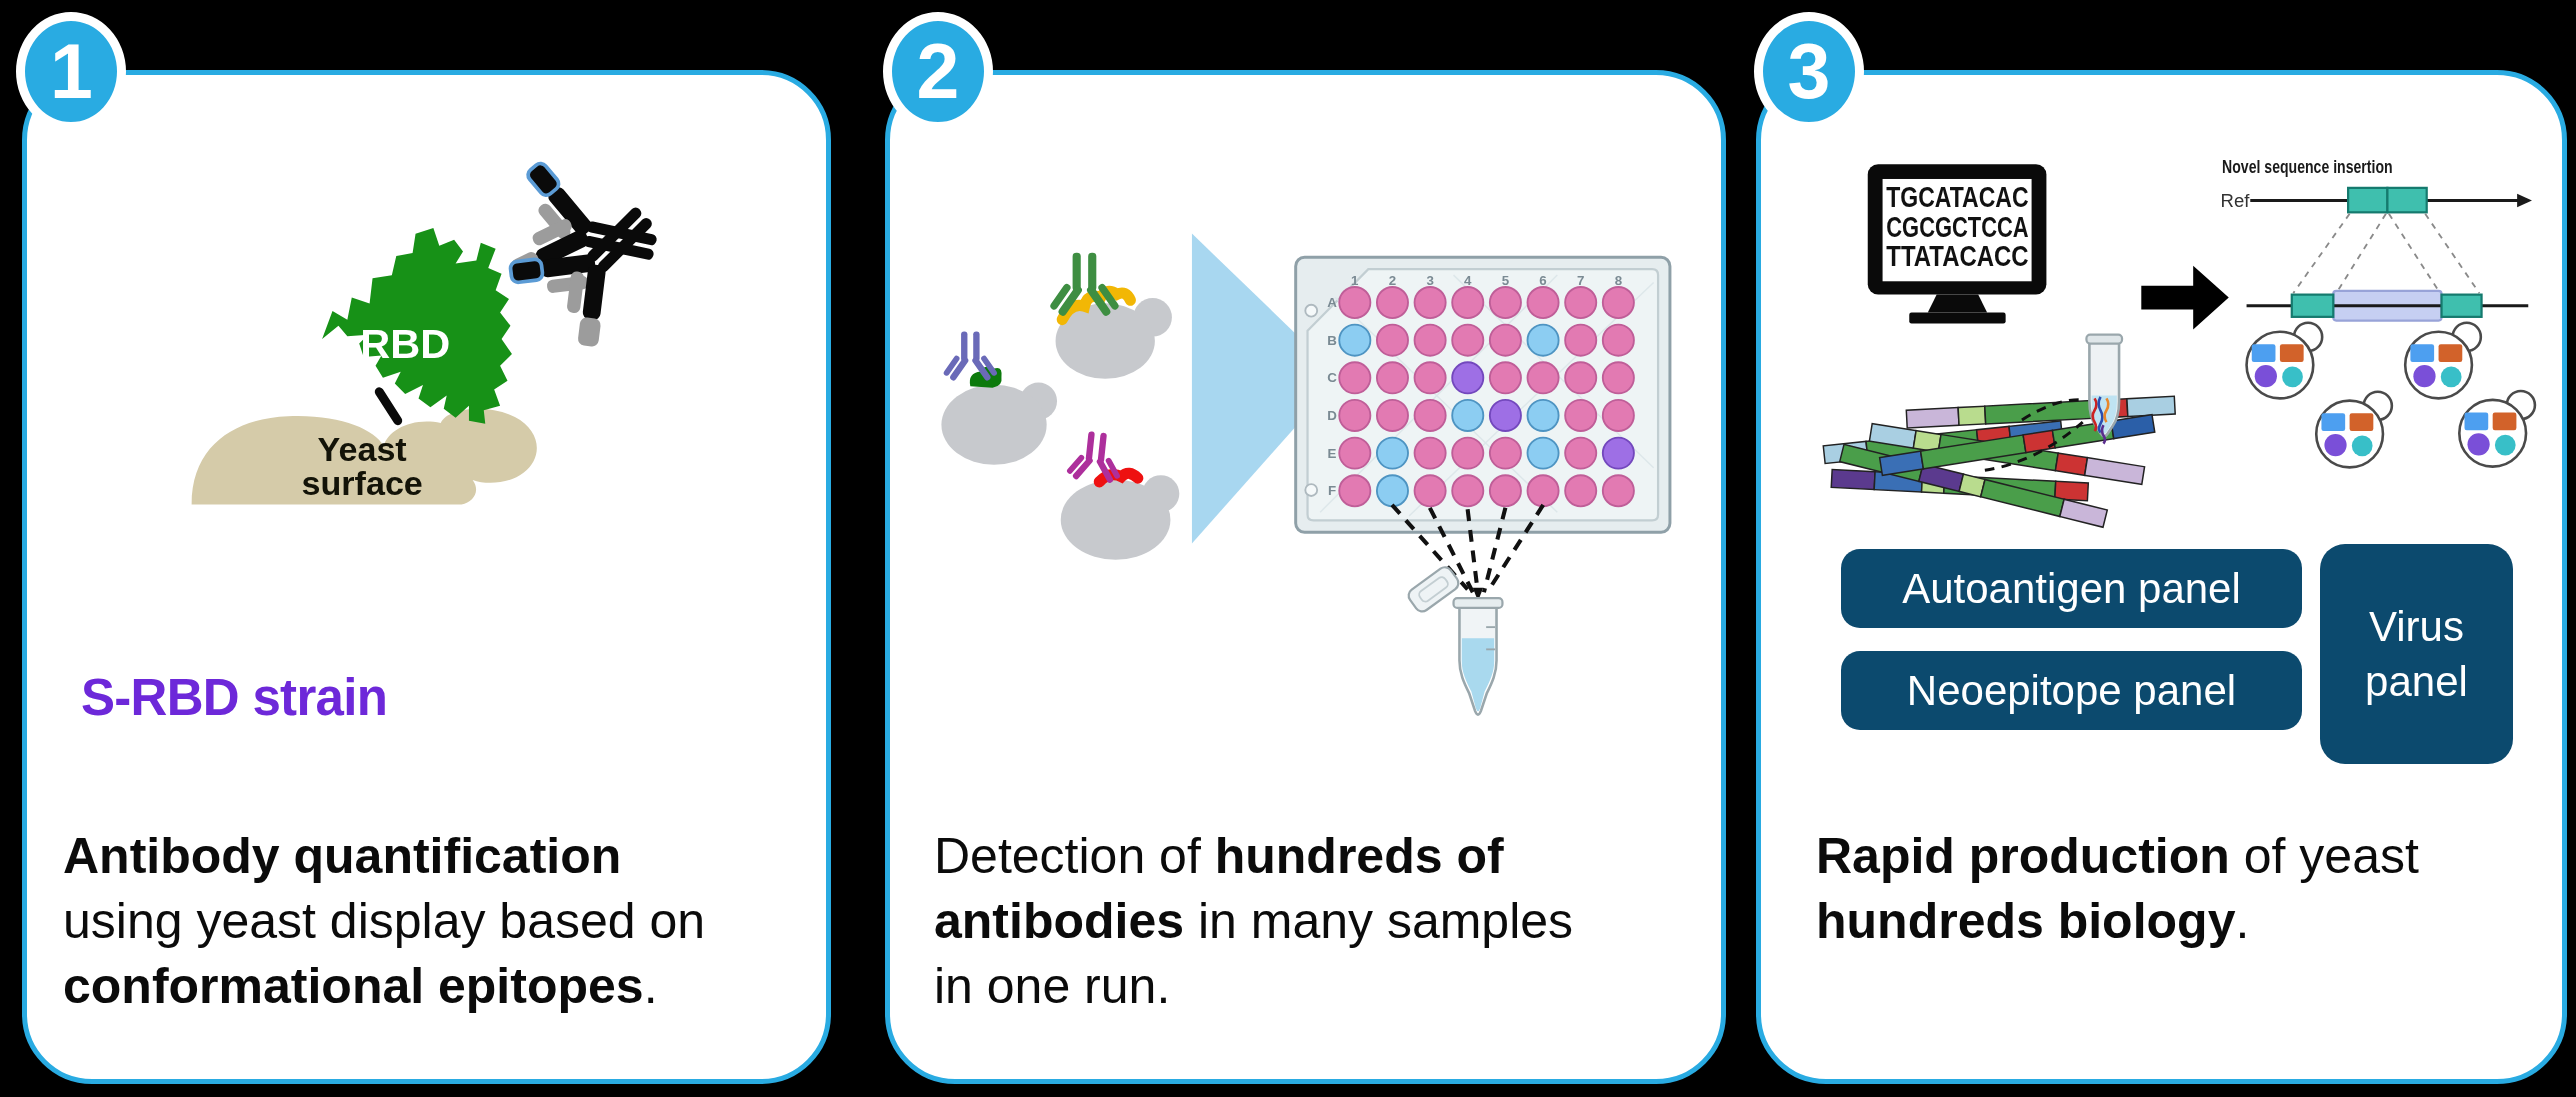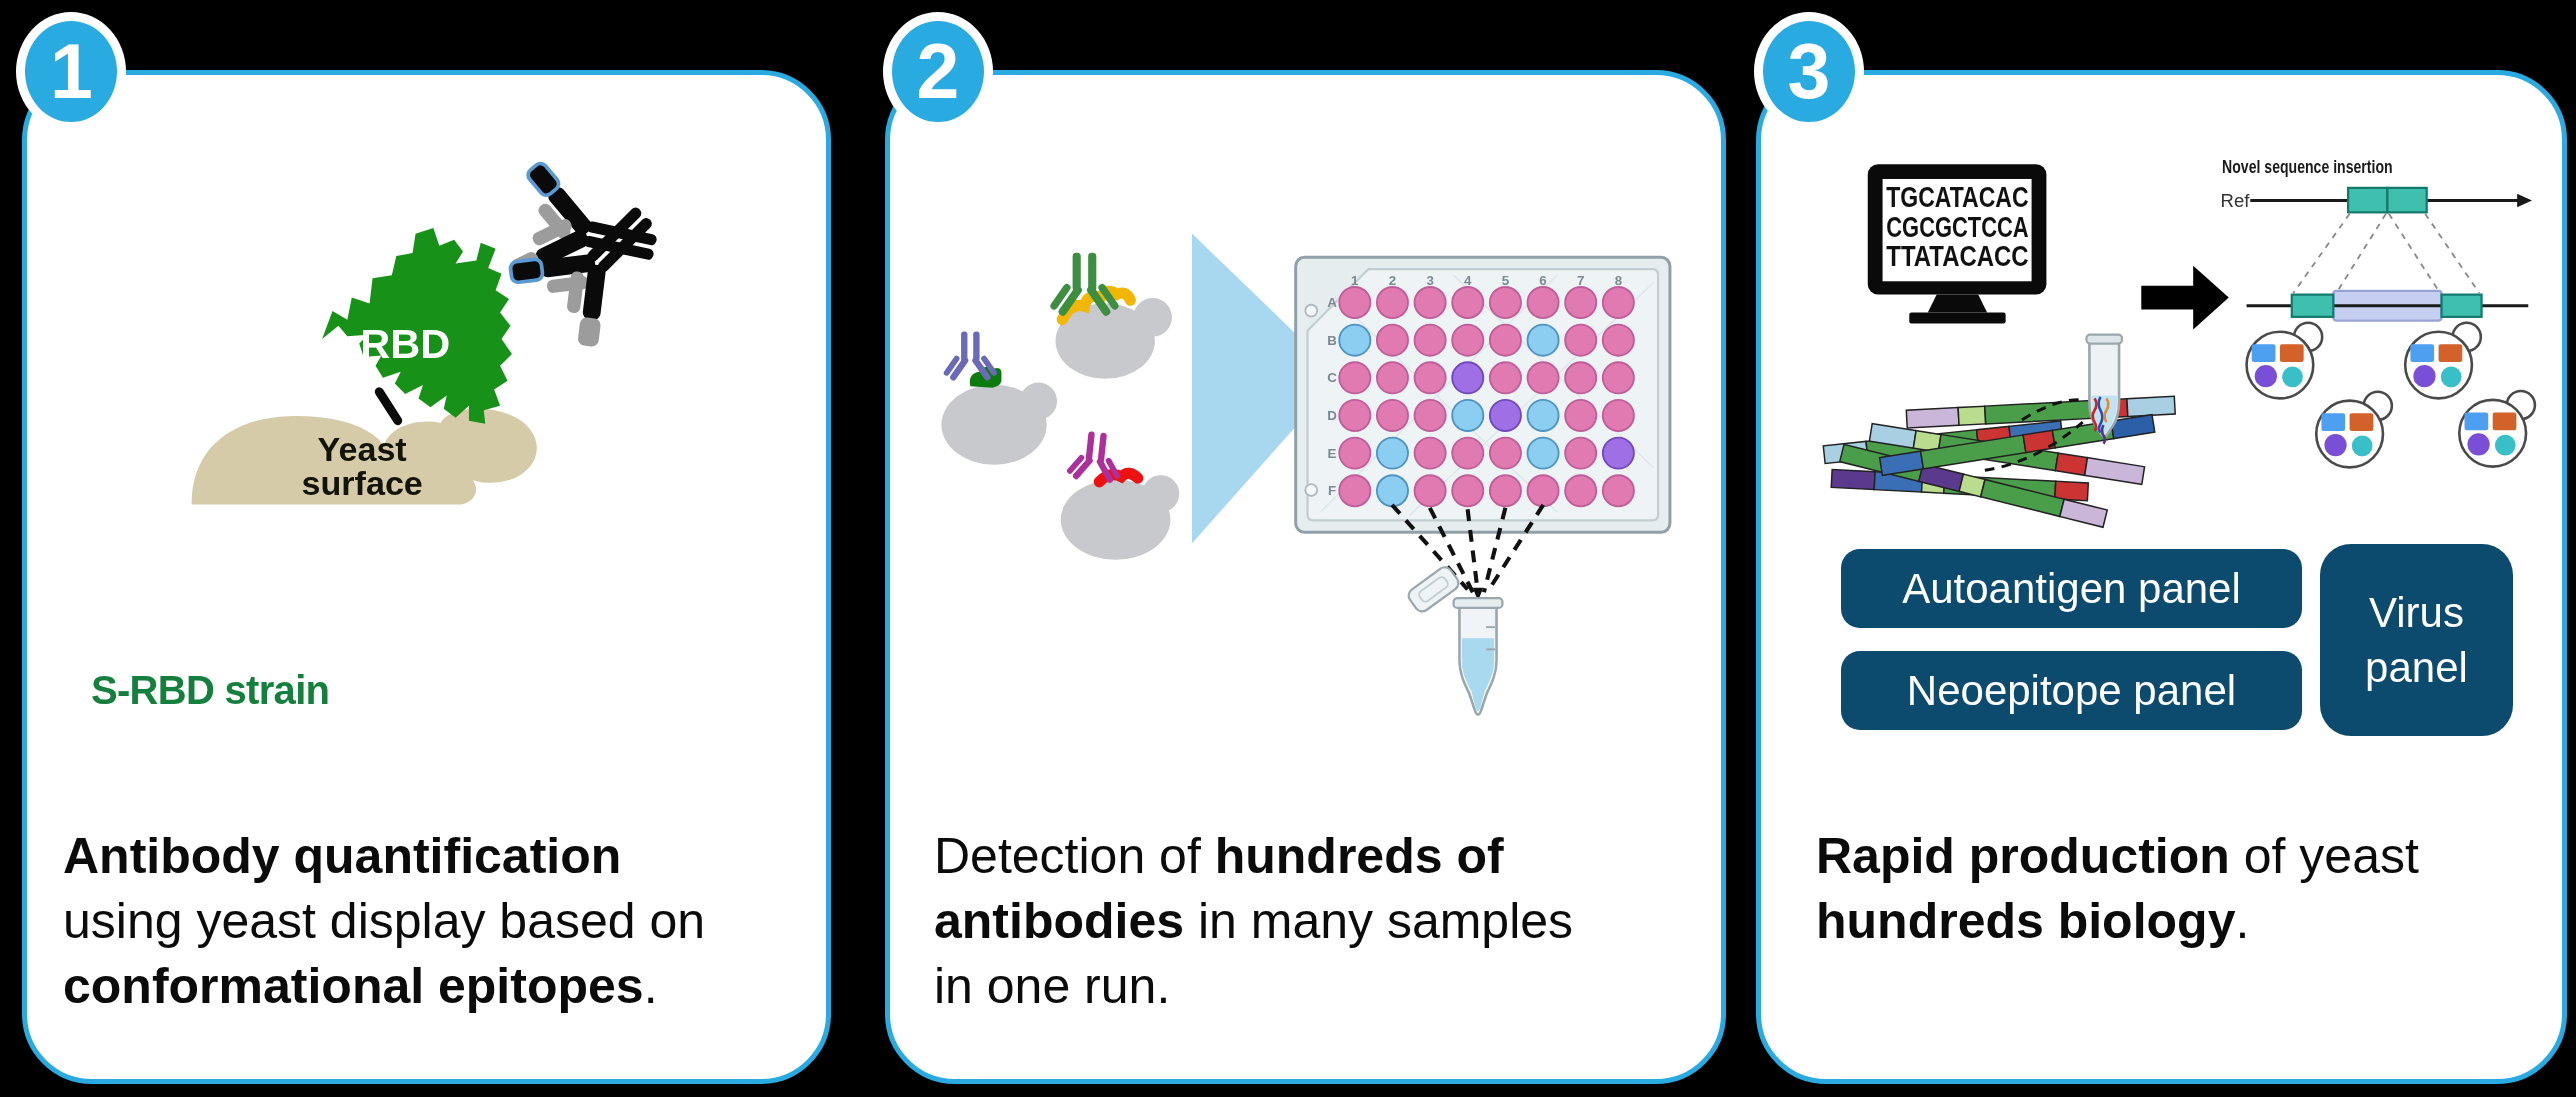--- a/index.html
+++ b/index.html
@@ -4,21 +4,21 @@
 <style>
   html,body{margin:0;padding:0;background:#000;}
   .stage{position:relative;width:2576px;height:1097px;background:#000;overflow:hidden;
          font-family:"Liberation Sans",sans-serif;}
   .card{position:absolute;top:70px;height:1014px;background:#fff;border:5.2px solid #29abe2;
         border-radius:70px;box-sizing:border-box;}
   .badge{position:absolute;top:12px;width:92px;height:101px;background:#29abe2;
          border:9.6px solid #fff;border-radius:50%;display:flex;align-items:center;justify-content:center;
          color:#fff;font-size:77px;font-weight:bold;z-index:5;}
   .illus{position:absolute;left:0;top:0;}
-  .strain{position:absolute;left:64px;top:593px;font-size:40px;font-weight:bold;color:#15803d;
+  .strain{position:absolute;left:54px;top:593px;font-size:51px;font-weight:bold;color:#6d28d9;
           letter-spacing:-0.7px;white-space:nowrap;}
   .caption{position:absolute;top:749px;color:#0b0b0b;font-size:50px;line-height:65px;
            letter-spacing:0px;}
   .cap-line{white-space:nowrap;}
   .cap-line .b{font-weight:bold;}
   .btn{position:absolute;background:#0c4a6e;color:#fff;display:flex;align-items:center;
        justify-content:center;text-align:center;font-size:42px;border-radius:19px;cursor:pointer;}
   .btn.tall{border-radius:31px;line-height:55px;}
   svg text{font-family:"Liberation Sans",sans-serif;}
 </style>
@@ -376,21 +376,21 @@
           <rect x="-38" y="-28" width="32" height="24" rx="3" fill="#4d9ff0"></rect>
             <rect x="0" y="-28" width="32" height="24" rx="3" fill="#d2622a"></rect>
           <circle cx="-19" cy="15" r="15" fill="#7a4fd8"></circle>
             <circle cx="17" cy="16" r="14" fill="#38bfc8"></circle>
         </g>
       </g>
     </svg>
 
     <div class="btn" style="left:80px;top:474px;width:461px;height:79px;">Autoantigen panel</div>
     <div class="btn" style="left:80px;top:576px;width:461px;height:79px;">Neoepitope panel</div>
-    <div class="btn tall" style="left:559px;top:469px;width:193px;height:192px;padding:0 22px;box-sizing:border-box;">Virus panel</div>
+    <div class="btn tall" style="left:559px;top:469px;width:193px;height:220px;padding:0 22px;box-sizing:border-box;border-radius:25px;">Virus panel</div>
     <div class="caption" style="left:55px;">
         <div class="cap-line"><span class="b">Rapid production</span><span> of yeast</span></div>
         <div class="cap-line"><span class="b">hundreds biology</span><span>.</span></div>
       </div>
   </section>
 
   <div class="badge" style="left:16.3px;">1</div>
   <div class="badge" style="left:883px;">2</div>
   <div class="badge" style="left:1754px;">3</div>
 </div>

